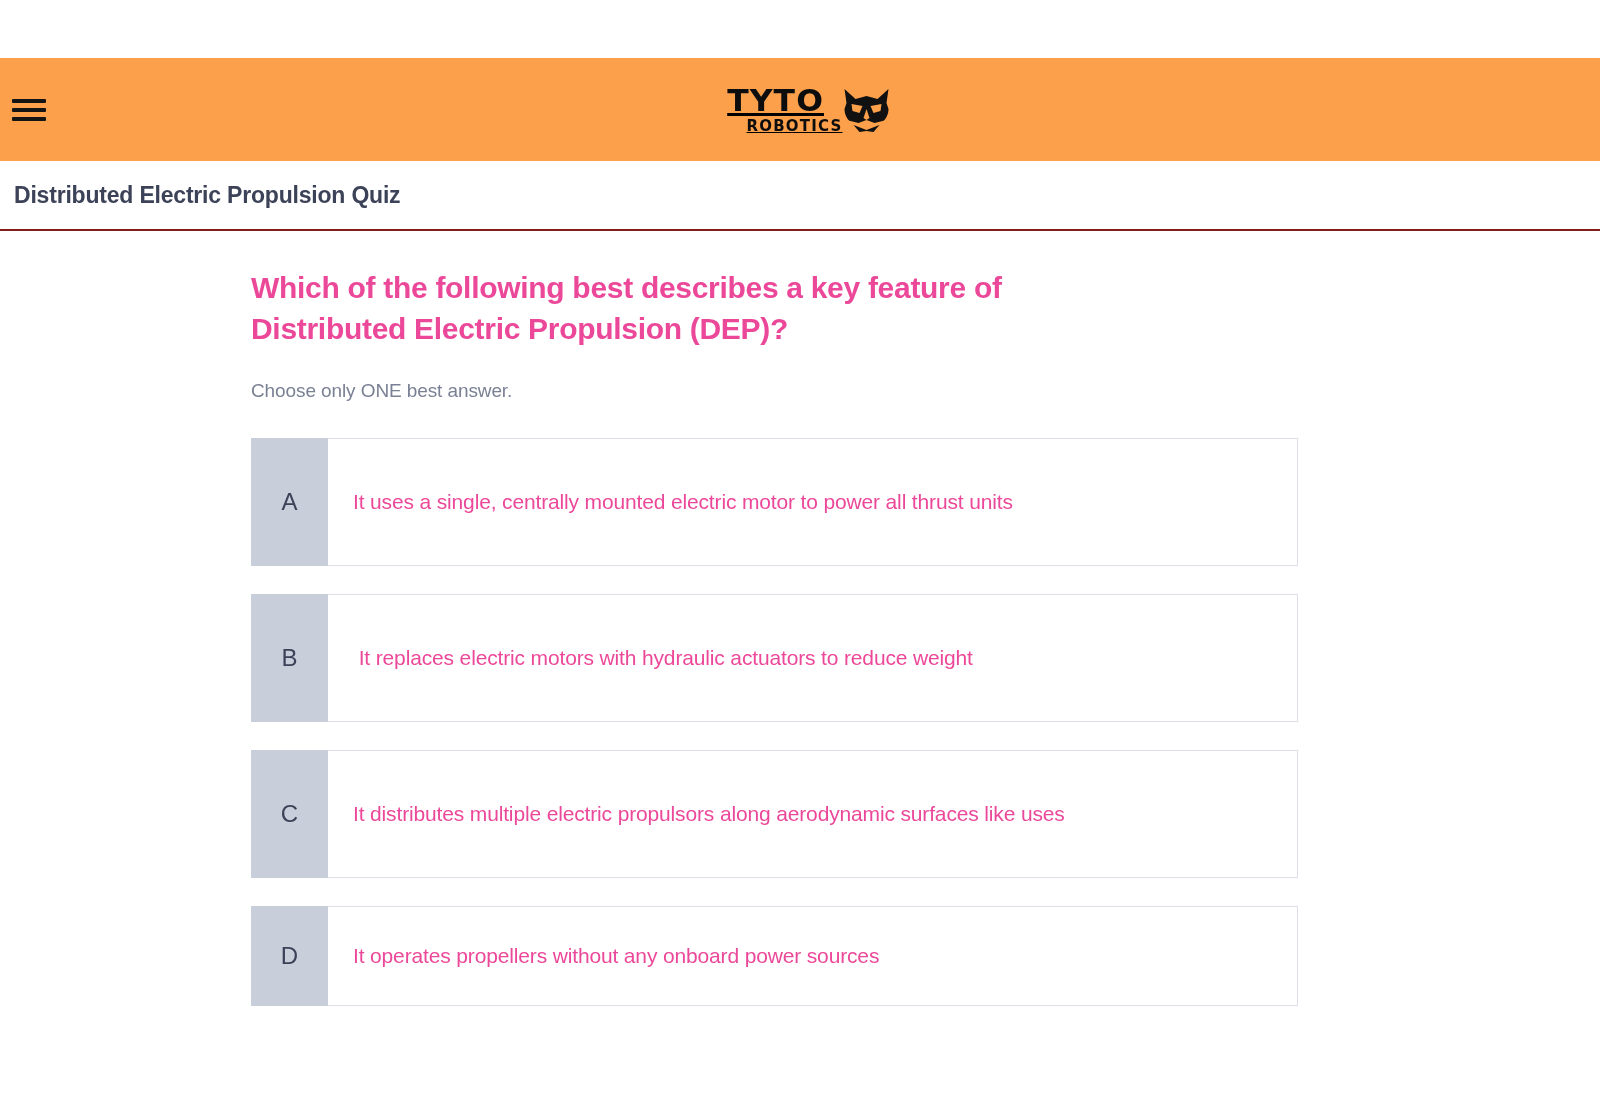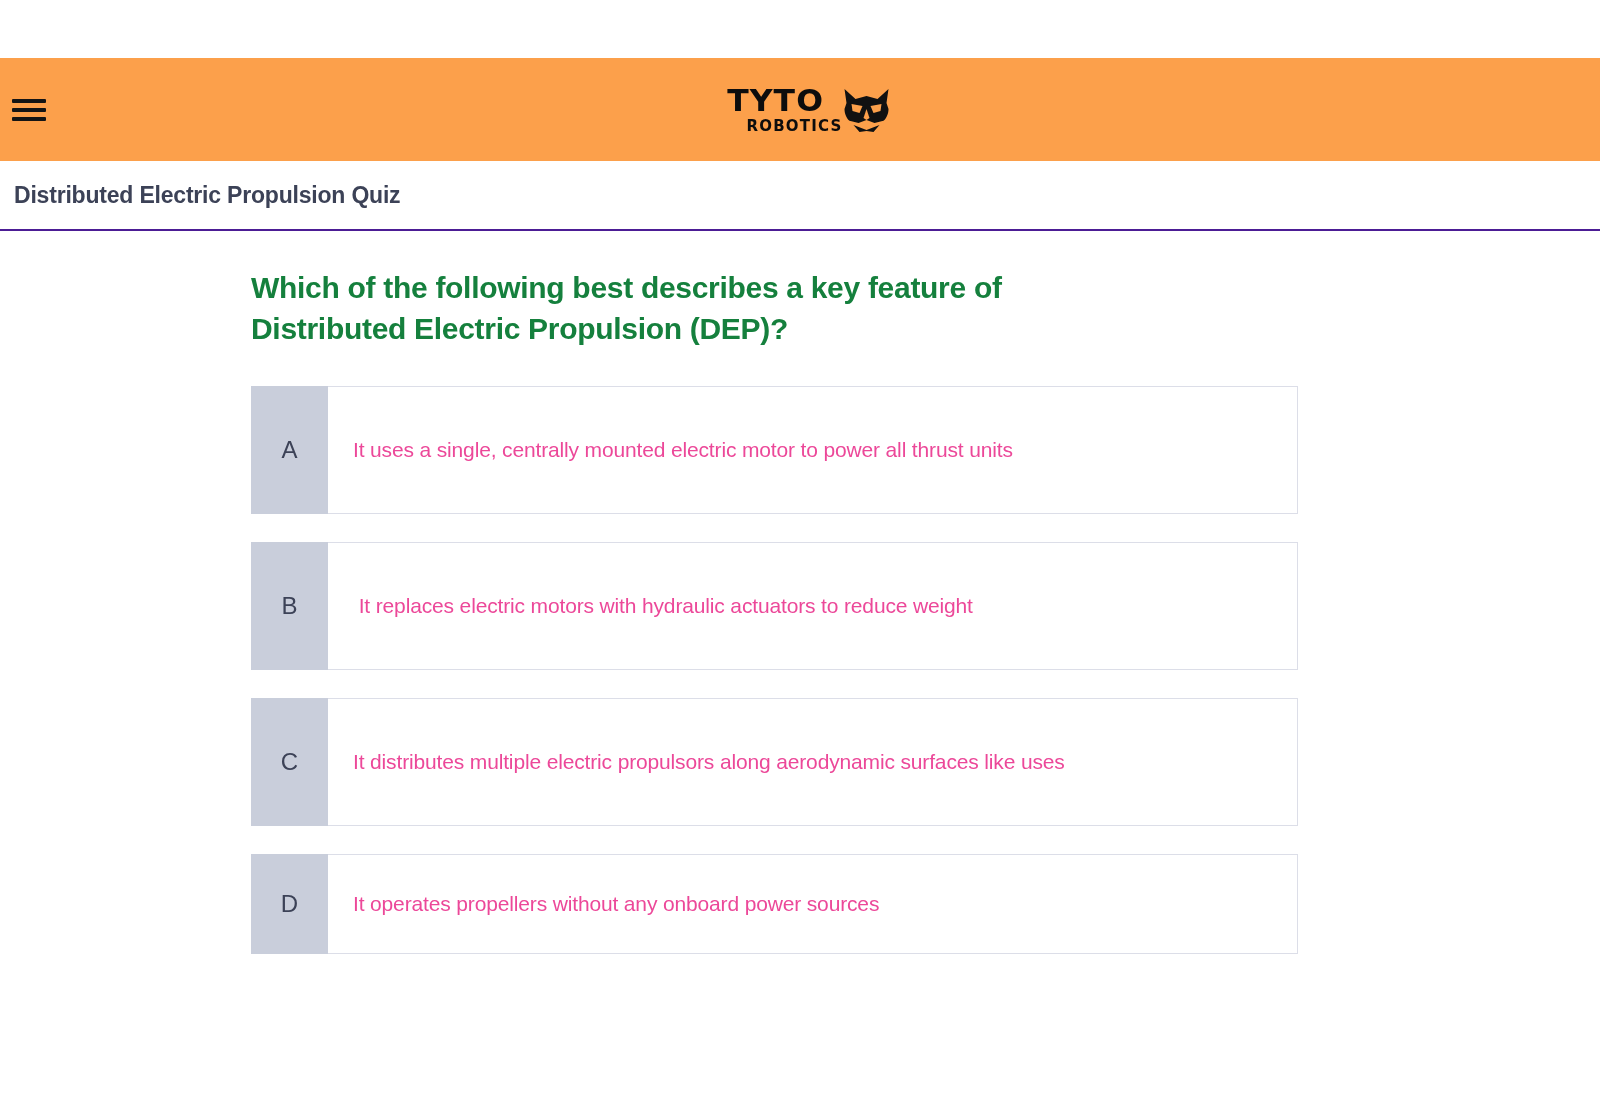--- a/index.html
+++ b/index.html
@@ -48,20 +48,21 @@
   }
 
   .brand {
     position: absolute;
     left: 50%;
     top: 50%;
     transform: translate(-50%, -50%);
     display: flex;
     align-items: center;
     gap: 0;
+    text-decoration: underline;
   }
   .brand-wordmark {
     display: flex;
     flex-direction: column;
     align-items: center;
     line-height: 1;
   }
   .brand-top {
     font-family: "DejaVu Sans", sans-serif;
     font-weight: 700;
@@ -78,21 +79,21 @@
     color: #0d0d0d;
     margin-top: 3px;
     padding-left: 37px;
   }
   .owl-mark { display: block; }
 
   
   .quiz-bar {
     height: 70px;
     background: #ffffff;
-    border-bottom: 2px solid #4c1d95;
+    border-bottom: 2px solid #7f1d1d;
     display: flex;
     align-items: center;
     padding: 0 14px;
   }
   .quiz-title {
     font-size: 23px;
     font-weight: 700;
     color: #3c4257;
     letter-spacing: -0.2px;
   }
@@ -103,21 +104,21 @@
   }
   .question-block {
     margin-left: 251px;
     margin-top: 37px;
     max-width: 900px;
   }
   .question-title {
     font-size: 30px;
     line-height: 1.36;
     font-weight: 700;
-    color: #15803d;
+    color: #ec4899;
     letter-spacing: -0.3px;
     max-width: 880px;
   }
   .question-hint {
     margin-top: 30px;
     font-size: 19px;
     color: #7a8194;
     letter-spacing: -0.1px;
   }
 
@@ -191,20 +192,21 @@
 </header>
 
 <div class="quiz-bar">
   <div class="quiz-title">Distributed Electric Propulsion Quiz</div>
 </div>
 
 <main class="content">
 
   <section class="question-block">
     <h1 class="question-title">Which of the following best describes a key feature of Distributed Electric Propulsion (DEP)?</h1>
+    <p class="question-hint">Choose only ONE best answer.</p>
   </section>
 
   <section class="options">
 
     <div class="option-card two-line">
       <div class="option-letter">A</div>
       <div class="option-text">It uses a single, centrally mounted electric motor to power all thrust units</div>
     </div>
 
     <div class="option-card two-line">

